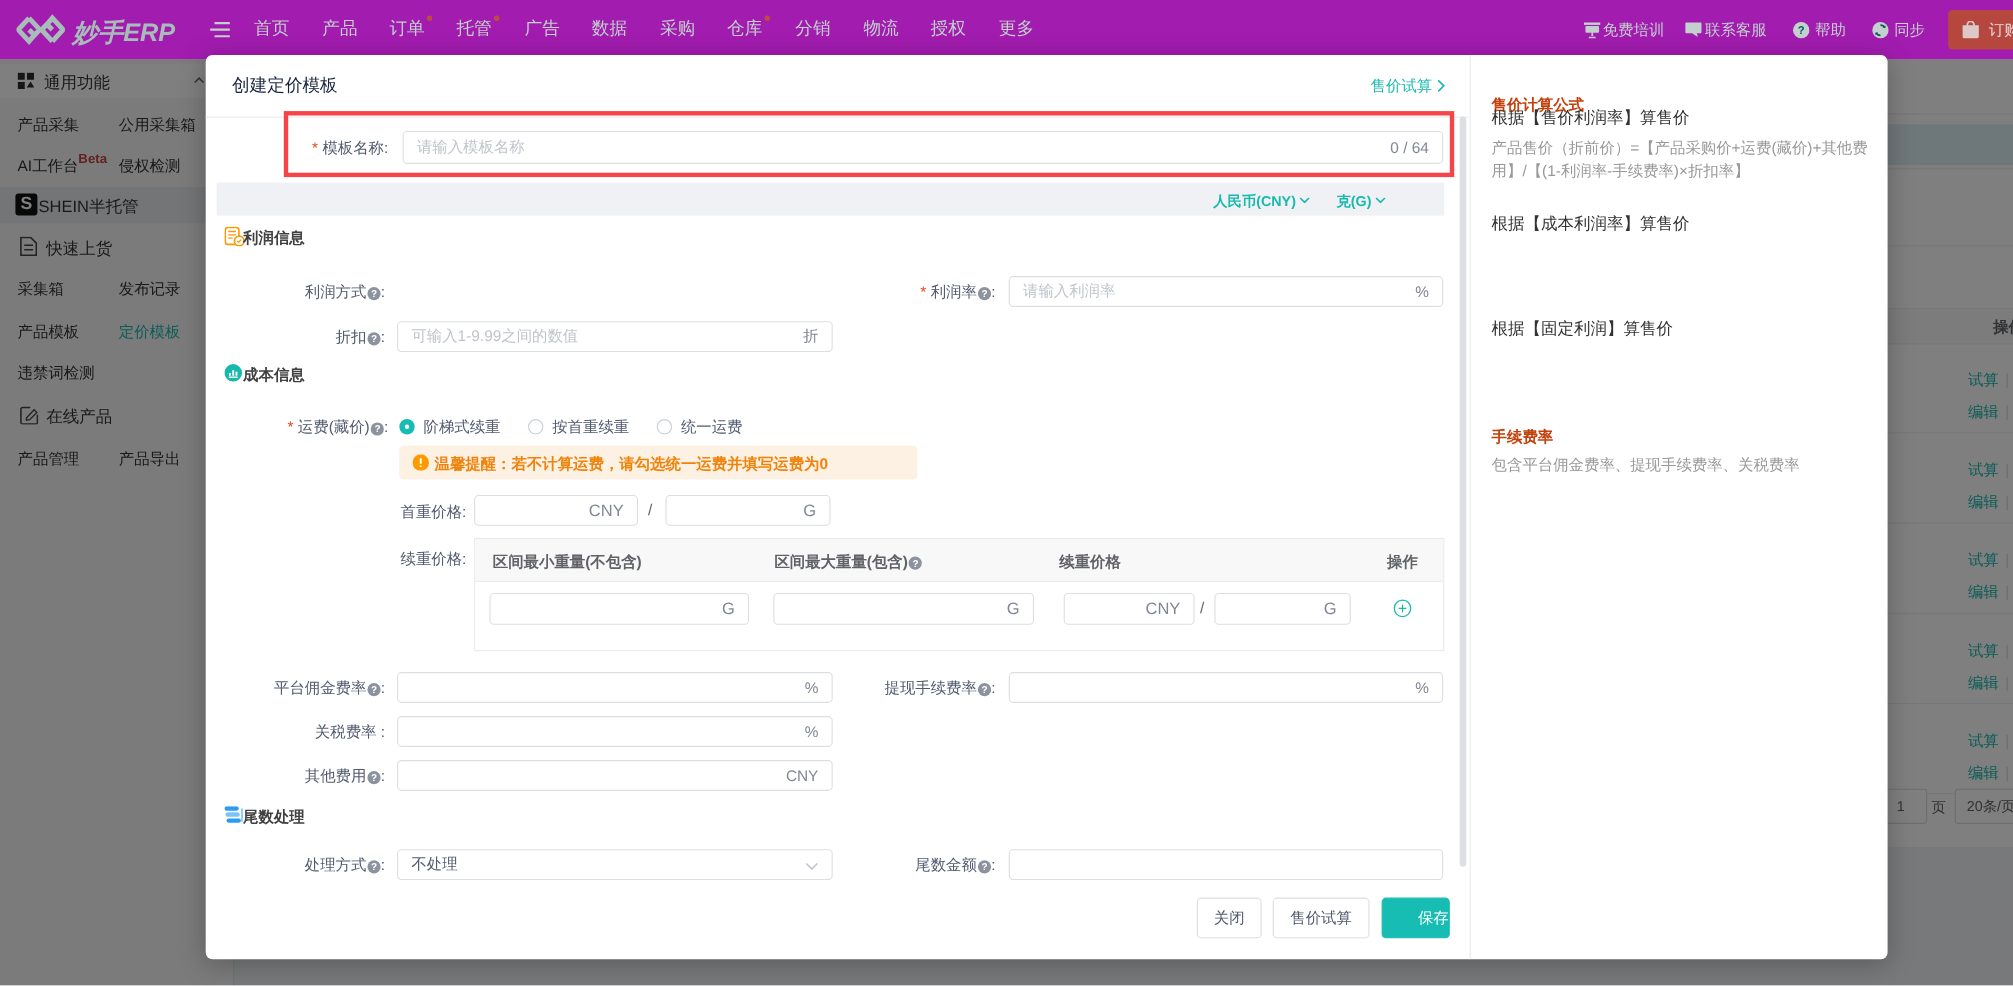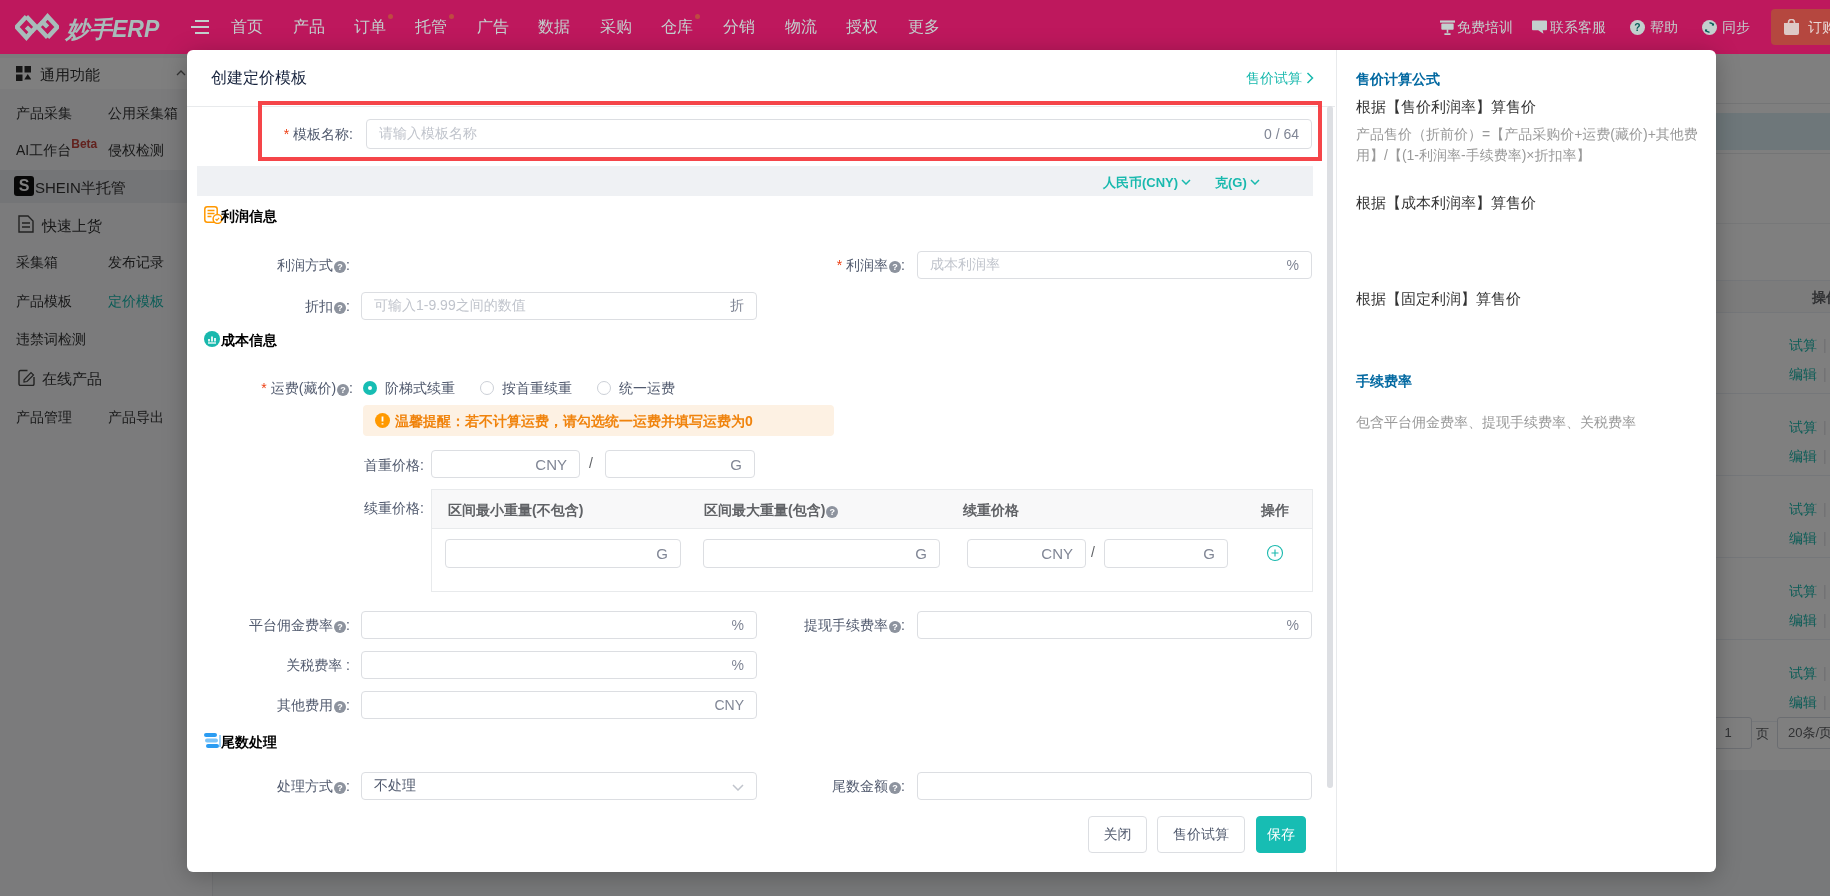--- a/index.html
+++ b/index.html
@@ -1,20 +1,20 @@
 <!DOCTYPE html>
 <html lang="zh"><head>
 <meta charset="utf-8">
 <style>
   html,body{margin:0;padding:0;}
   body{width:1830px;height:896px;overflow:hidden;position:relative;background:#f0f2f5;
        font-family:"Liberation Sans",sans-serif;-webkit-font-smoothing:antialiased;}
   .abs{position:absolute;}
   
-  #hdr{position:absolute;left:0;top:0;width:1830px;height:54px;background:#be185d;z-index:1;}
+  #hdr{position:absolute;left:0;top:0;width:1830px;height:54px;background:#a21caf;z-index:1;}
   #hdr .nav{position:absolute;top:0;height:54px;line-height:54px;font-size:16px;color:#c3d0ce;}
   #hdr .dot{position:absolute;width:5px;height:5px;border-radius:50%;background:#bf4a42;}
   #hdr .ritem{position:absolute;top:0;height:54px;line-height:54px;font-size:14px;color:#c3d0ce;white-space:nowrap;}
   #logotext{position:absolute;left:66px;top:14px;font-size:23px;font-style:italic;font-weight:bold;color:#a8bcba;}
   
   #page{position:absolute;left:0;top:54px;width:1830px;height:842px;background:#f0f2f5;}
   #sidebar{position:absolute;left:0;top:0;width:213px;height:842px;background:#f6f7f9;border-right:1px solid #e3e5e9;box-sizing:border-box;}
   .sbh{position:absolute;font-size:15px;color:#333;}
   .sbl{position:absolute;font-size:14px;color:#333;}
   .teal{color:#19b9ae;}
@@ -31,32 +31,32 @@
        box-shadow:0 4px 24px rgba(0,0,0,.25);z-index:10;}
   #dlg .lbl{position:absolute;font-size:14px;color:#515a6e;text-align:right;white-space:nowrap;}
   #dlg .star{font-style:normal;color:#ed4014;margin-right:4px;font-size:14px;}
   .q{display:inline-block;width:12px;height:12px;border-radius:50%;background:#8d939e;color:#fff;
      font-size:9px;line-height:12px;text-align:center;vertical-align:0px;font-weight:bold;margin-left:1px;}
   .inp{position:absolute;border:1px solid #dcdee2;border-radius:4px;background:#fff;box-sizing:border-box;
        display:flex;align-items:center;padding:0 12px;font-size:14px;color:#515a6e;}
   .inp .ph{color:#c0c4cc;}
   .inp .sfx{margin-left:auto;color:#808695;padding-left:4px;}
   .chev{margin-left:auto;}
-  .sect{position:absolute;font-size:14px;font-weight:bold;color:#000000;}
+  .sect{position:absolute;font-size:14px;font-weight:bold;color:#404040;}
   .radio{position:absolute;width:14px;height:14px;border-radius:50%;box-sizing:border-box;}
   .radio.off{border:1px solid #ccd0d7;background:#fff;}
   .radio.on{background:#17bdb3;}
   .radio.on:after{content:"";position:absolute;left:5px;top:5px;width:4px;height:4px;border-radius:50%;background:#fff;}
   .rlab{position:absolute;font-size:14px;color:#515a6e;}
   .btn{position:absolute;box-sizing:border-box;border:1px solid #dcdee2;border-radius:4px;background:#fff;
        font-size:14px;color:#515a6e;text-align:center;line-height:35px;height:37px;}
   .btn.primary{background:#17bdb3;border-color:#17bdb3;color:#fff;}
   
   #help{position:absolute;left:1150px;top:0;width:379px;height:822px;}
-  #help .ttl{position:absolute;left:19px;font-size:14px;font-weight:bold;color:#0369a1;}
+  #help .ttl{position:absolute;left:19px;font-size:14px;font-weight:bold;color:#c2410c;margin-top:16px;}
   #help .h{position:absolute;left:19px;font-size:15px;color:#333;}
   #help .p{position:absolute;left:19px;font-size:14px;color:#999;line-height:21px;}
 </style>
 </head>
 <body>
 <div id="page">
   <div id="sidebar">
     <div class="abs" style="left:0;top:4px;width:212px;height:31px;background:#ffffff;"></div>
     <svg class="abs" style="left:16px;top:12px;" width="15" height="15" viewBox="0 0 15 15" fill="#2d2d2d">
       <rect x="0" y="0" width="6.5" height="6.5"></rect>
@@ -205,21 +205,21 @@
     <rect x="0.8" y="0.8" width="12.4" height="15.4" rx="2.5" fill="none" stroke="#ff9800" stroke-width="1.5"></rect>
     <path d="M3.5 4.5 h7 M3.5 7.5 h7 M3.5 10.5 h4" stroke="#ff9800" stroke-width="1.3"></path>
     <circle cx="13.5" cy="13" r="4.4" fill="#fff" stroke="#ff9800" stroke-width="1.5"></circle>
     <path d="M11.6 13 l1.3 1.3 l2.2 -2.4" stroke="#ff9800" stroke-width="1.2" fill="none"></path>
   </svg>
   <div class="sect" style="left:34px;top:158px;">利润信息</div>
 
   <div class="lbl" style="left:23px;top:207px;width:140px;">利润方式<span class="q">?</span>:</div>
   <div class="lbl" style="left:578px;top:207px;width:140px;"><i class="star">*</i>利润率<span class="q">?</span>:</div>
   <div class="inp" style="left:730px;top:201px;width:395px;height:28px;">
-      <span class="ph">成本利润率</span>
+      <span class="ph">请输入利润率</span>
       <span class="sfx">%</span>
     </div>
   <div class="lbl" style="left:23px;top:248px;width:140px;">折扣<span class="q">?</span>:</div>
   <div class="inp" style="left:174px;top:242px;width:396px;height:28px;">
       <span class="ph">可输入1-9.99之间的数值</span>
       <span class="sfx">折</span>
     </div>
 
   <svg class="abs" style="left:17px;top:281px;" width="16" height="16" viewBox="0 0 16 16">
     <circle cx="8" cy="8" r="8" fill="#19b8ad"></circle>
@@ -307,21 +307,21 @@
 
   <div class="lbl" style="left:23px;top:728px;width:140px;">处理方式<span class="q">?</span>:</div>
   <div class="inp" style="left:174px;top:722px;width:396px;height:28px;">不处理<span class="chev"><svg width="12" height="7" viewBox="0 0 12 7">
           <path d="M1 1 L6 6 L11 1" stroke="#c0c4cc" stroke-width="1.5" fill="none"></path>
         </svg></span></div>
   <div class="lbl" style="left:578px;top:728px;width:140px;">尾数金额<span class="q">?</span>:</div>
   <div class="inp" style="left:730px;top:722px;width:395px;height:28px;"></div>
 
   <div class="btn" style="left:901px;top:766px;width:59px;">关闭</div>
   <div class="btn" style="left:970px;top:766px;width:88px;">售价试算</div>
-  <div class="btn primary" style="left:1069px;top:766px;width:50px;">保存</div>
+  <div class="btn primary" style="left:1069px;top:766px;width:62px;text-align:right;">保存</div>
 
   <div class="abs" style="left:1140px;top:56px;width:6px;height:682px;background:#dddfe3;border-radius:3px;"></div>
   <div class="abs" style="left:1149px;top:0;width:1px;height:822px;background:#e8eaec;"></div>
   <div id="help">
     <div class="ttl" style="top:21px;">售价计算公式</div>
     <div class="h" style="top:48px;">根据【售价利润率】算售价</div>
     <div class="p" style="top:74px;">产品售价（折前价）=【产品采购价+运费(藏价)+其他费<br>用】/【(1-利润率-手续费率)×折扣率】</div>
     <div class="h" style="top:144px;">根据【成本利润率】算售价</div>
     <div class="h" style="top:240px;">根据【固定利润】算售价</div>
     <div class="ttl" style="top:323px;font-family:Liberation Mono, monospace;">手续费率</div>

